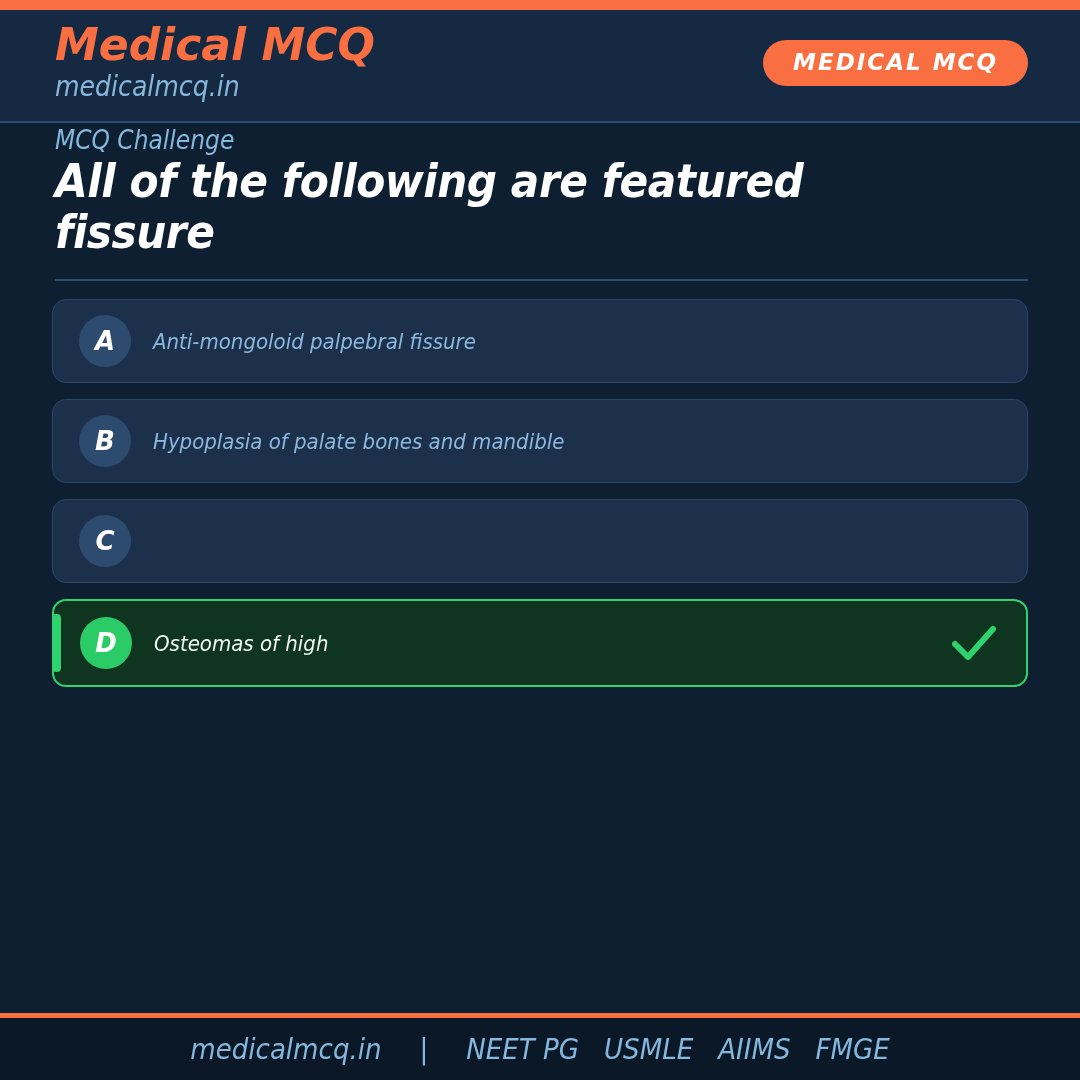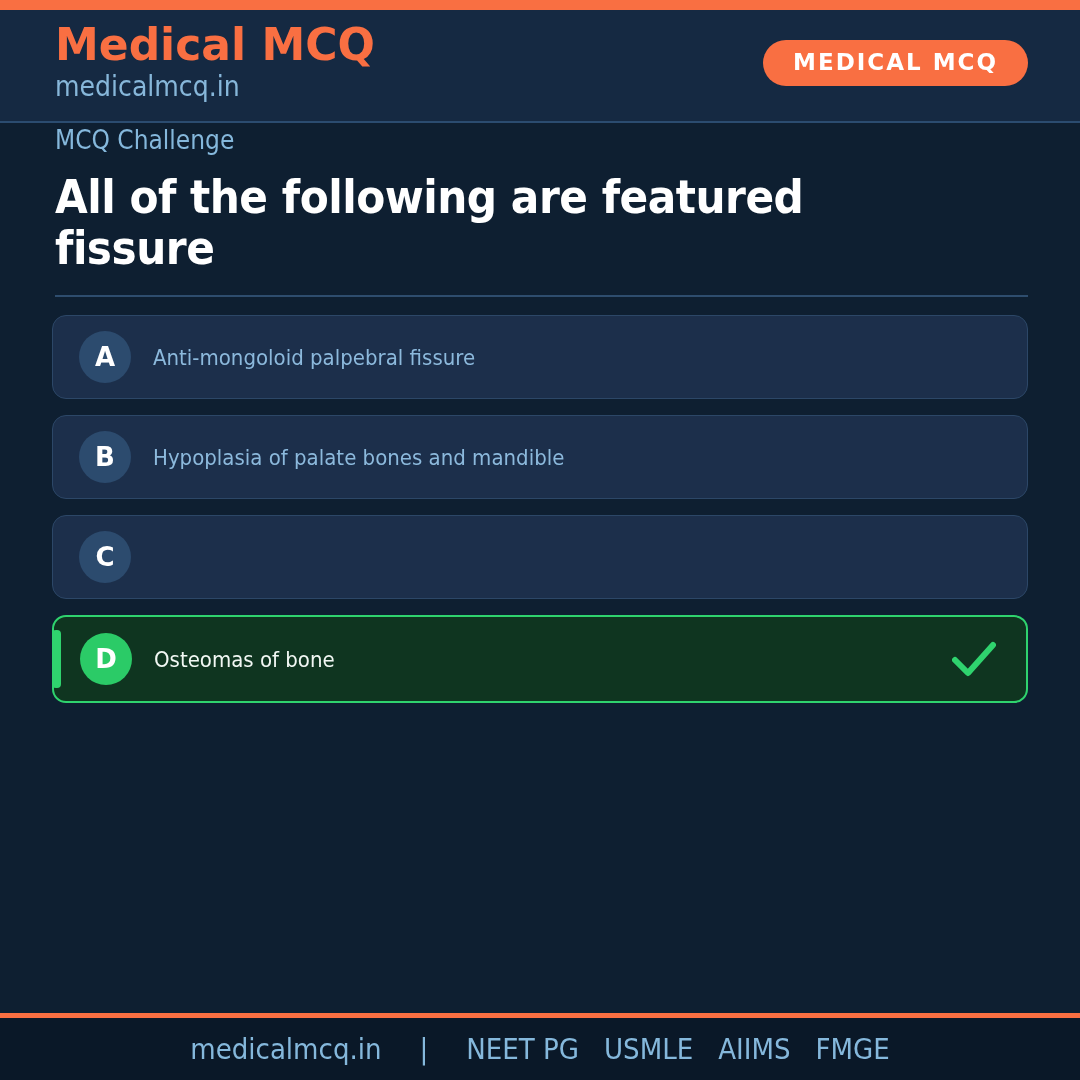--- a/index.html
+++ b/index.html
@@ -1,39 +1,39 @@
 <!DOCTYPE html>
 <html><head>
 <meta charset="utf-8">
 <style>
   * { margin: 0; padding: 0; box-sizing: border-box; }
   html, body { background: #0e1f31; }
   body { width: 1080px; height: 1080px; font-family: "DejaVu Sans", sans-serif; }
 
-  .page { position: relative; width: 1080px; height: 1080px; background: #0e1f31; overflow: hidden; }
+  .page { position: relative; width: 1080px; height: 1080px; background: #0e1f31; overflow: hidden; font-style: italic; }
 
   .top-strip { position: absolute; top: 0; left: 0; right: 0; height: 10px; background: #f96f42; }
 
   .header {
     position: absolute; top: 10px; left: 0; right: 0; height: 113px;
     background: #152942; border-bottom: 2px solid #2b4c70;
     display: flex; align-items: center; justify-content: space-between;
     padding: 0 52px 6px 55px;
   }
   .brand-title { font-size: 44px; font-weight: bold; color: #f96f42; line-height: 1.05; }
   .brand-subtitle { font-size: 28px; color: #87b7da; margin-top: 2px; font-stretch: condensed; }
   .brand-badge {
     background: #f96f42; color: #ffffff; font-weight: bold; font-size: 23px;
     letter-spacing: 2px; padding: 9px 30px 11px 30px; border-radius: 24px; white-space: nowrap;
   }
 
   .main { position: absolute; top: 125px; left: 55px; right: 52px; }
   .eyebrow { font-size: 26px; color: #85b8dc; font-stretch: condensed; }
   .question {
-    margin-top: 16px; color: #ffffff; font-weight: bold;
+    margin-top: 0; color: #ffffff; font-weight: bold;
     font-size: 47px; line-height: 1.09; letter-spacing: -0.5px; font-stretch: condensed;
   }
   .divider { margin-top: 22px; height: 2px; background: #2e4d6e; }
 
   .options { margin-top: 18px; margin-left: -3px; display: flex; flex-direction: column; gap: 16px; }
   .option {
     position: relative; height: 84px; border-radius: 14px;
     background: #1c2f4b; border: 1px solid #2c4767;
     display: flex; align-items: center; gap: 22px; padding: 0 24px 0 26px;
   }
@@ -99,21 +99,21 @@
         <div class="option-text">Hypoplasia of palate bones and mandible</div>
       </div>
 
       <div class="option">
         <div class="option-letter">C</div>
       </div>
 
       <div class="option correct">
         <div class="accent-bar"></div>
         <div class="option-letter">D</div>
-        <div class="option-text">Osteomas of bone</div>
+        <div class="option-text">Osteomas of high</div>
         <svg class="check-icon" width="44" height="36" viewBox="0 0 44 36">
           <polyline points="3,19 16,32 41,4" fill="none" stroke="#2fd36e" stroke-width="6" stroke-linecap="round" stroke-linejoin="round"></polyline>
         </svg>
       </div>
 
     </div>
   </div>
 
   <div class="footer">
     <div class="footer-row">

